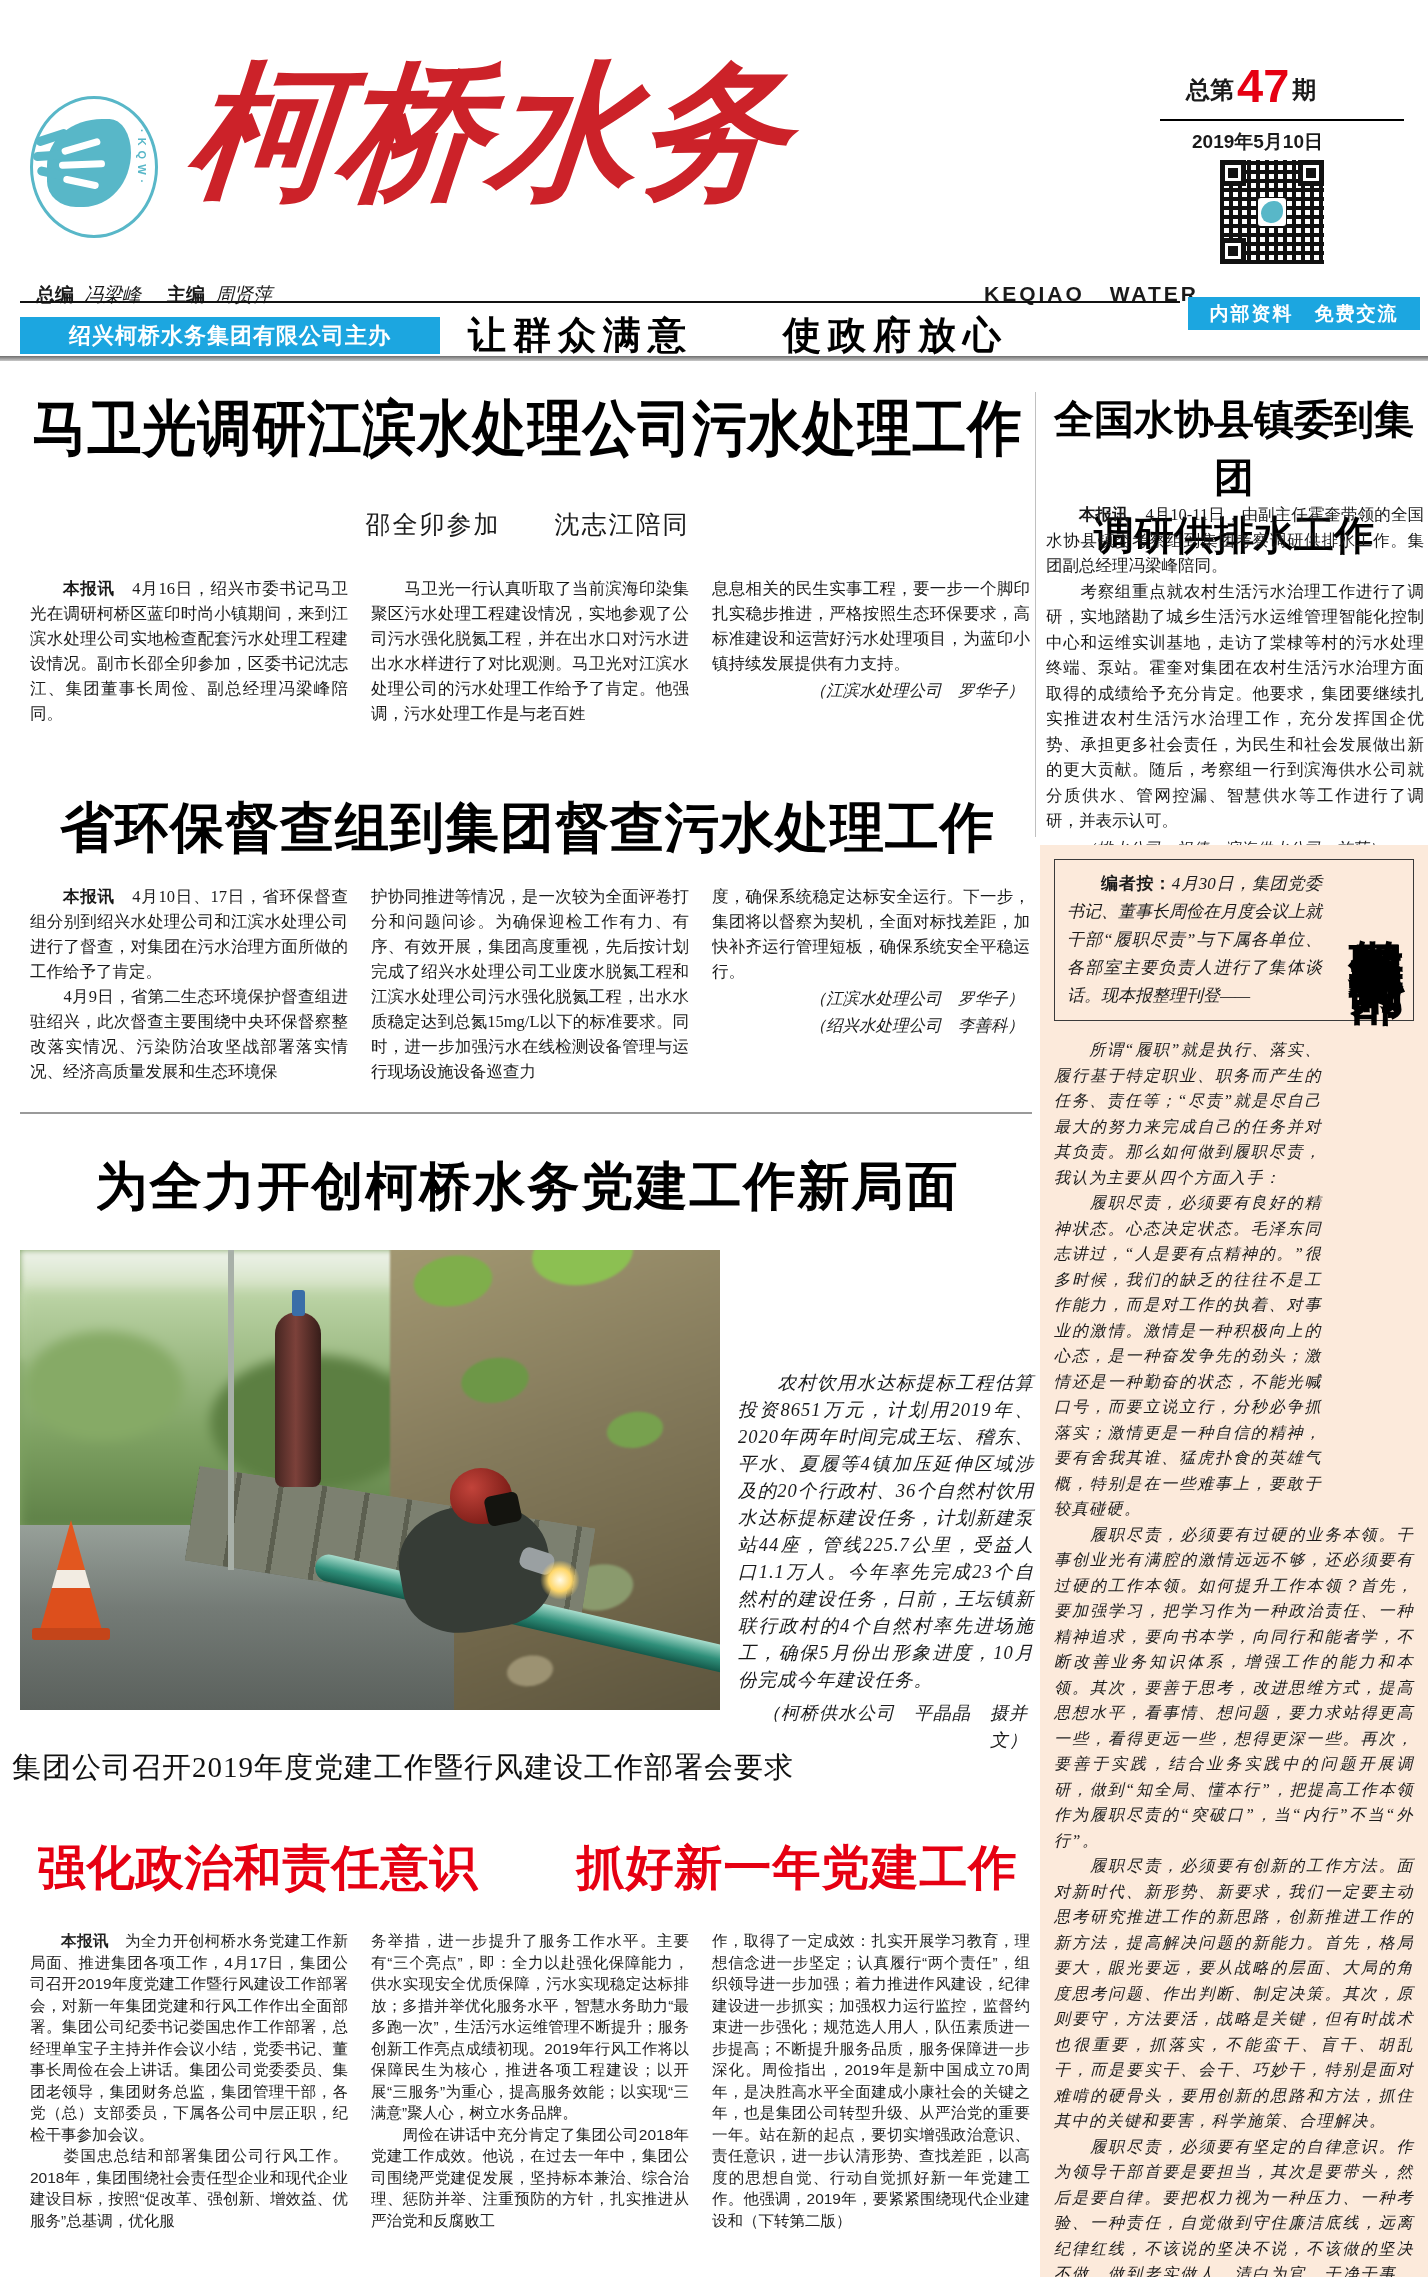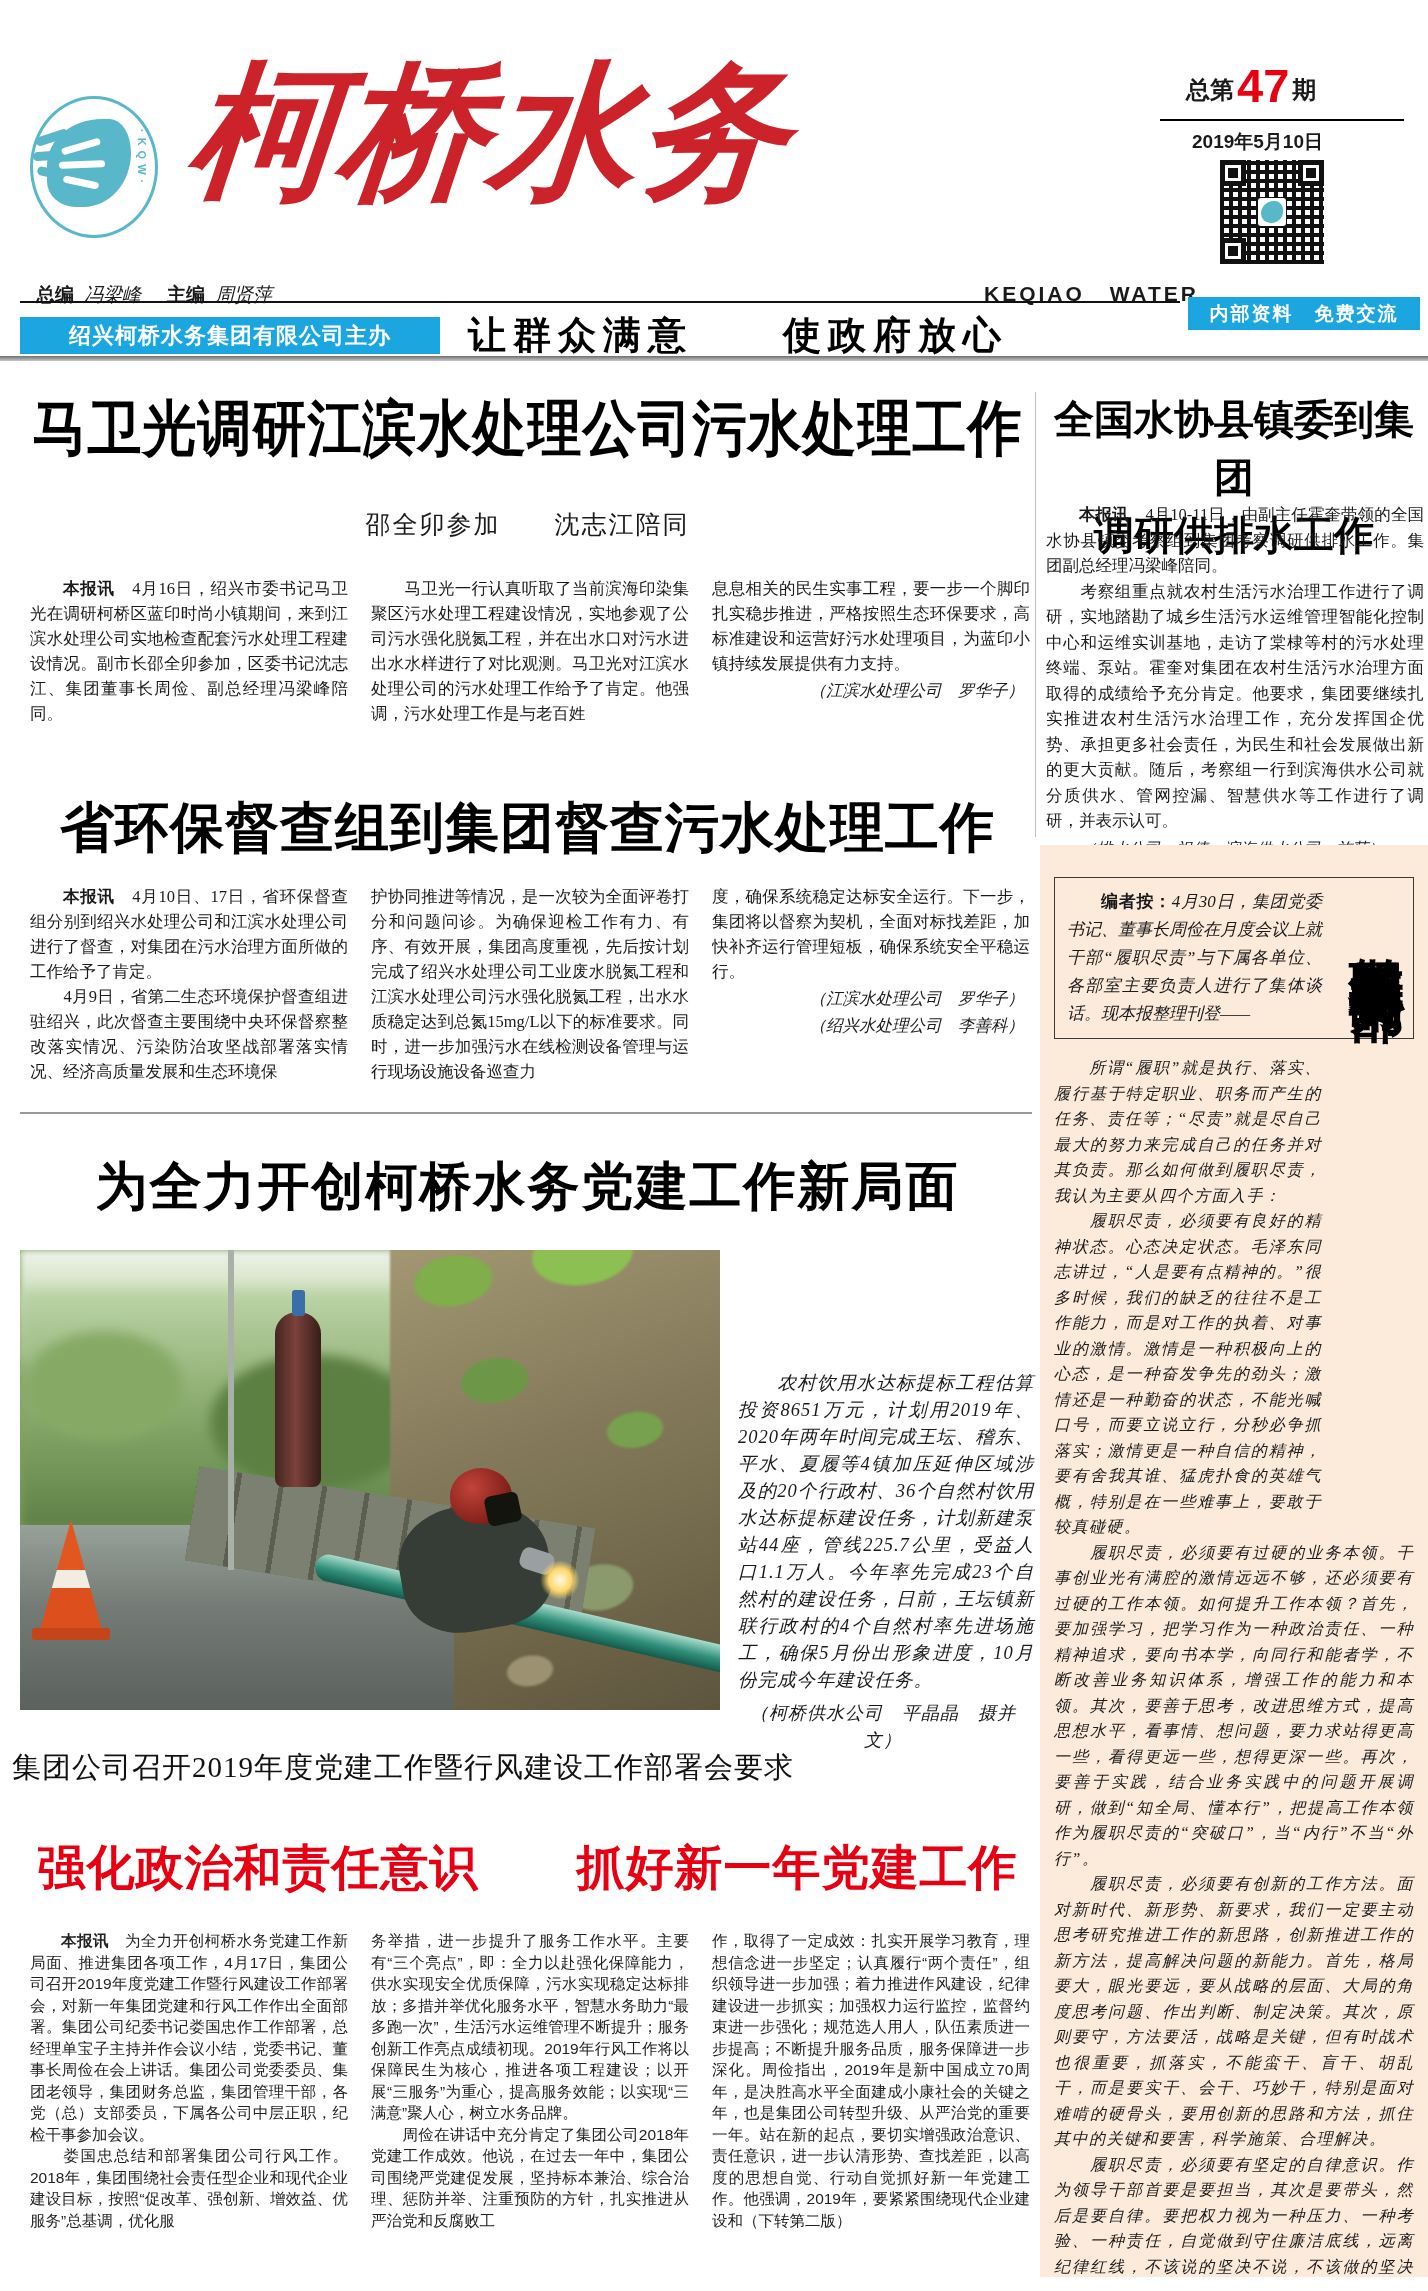--- a/index.html
+++ b/index.html
@@ -104,35 +104,35 @@
   .ph-glove{left:500px;top:300px;width:34px;height:22px;background:#9aa0a2;border-radius:8px;transform:rotate(18deg);}
   .ph-glow{left:520px;top:310px;width:40px;height:40px;border-radius:50%;
       background:radial-gradient(circle,#fffbe8,#ffd76a 40%,transparent 70%);}
   .ph-cone{left:12px;bottom:62px;width:78px;height:128px;}
   .ph-cone .c{position:absolute;left:8px;top:0;width:62px;height:110px;clip-path:polygon(50% 0,100% 100%,0 100%);
       background:linear-gradient(180deg,#e2571f 0 45%,#f2ece2 45% 62%,#dd4f1c 62%);}
   .ph-cone .b{position:absolute;left:0;bottom:8px;width:78px;height:12px;background:#c4451a;border-radius:3px;}
 
   .a3-t{left:738px;top:1332px;width:296px;height:378px;padding-top:38px;box-sizing:border-box;
         font-size:18.5px;line-height:27px;letter-spacing:1px;text-align:justify;font-style:italic;}
-  .a3-t .byline{text-align:center;margin-top:6px !important;font-size:18px;}
+  .a3-t .byline{text-align:right;margin-top:6px !important;font-size:18px;}
 
   
   .kicker{left:12px;top:1748px;font-size:29px;letter-spacing:1px;color:#111;}
   .a4-h{left:25px;top:1836px;width:1005px;font-size:48px;color:#e60012;letter-spacing:1px;}
   .a4-b{left:30px;top:1930px;width:1000px;}
   .a4-b .col{height:361px;font-size:15.5px;line-height:21.5px;font-family:"Liberation Sans",sans-serif;color:#222;}
 
   
   .sb-rule{left:1035px;top:392px;width:1px;height:445px;background:#c0c0c0;}
   .sb-h{left:1044px;top:390px;width:380px;font-size:40px;line-height:1.45;white-space:pre-line;}
   .sb-b{left:1046px;top:502px;width:378px;font-size:16.5px;line-height:25.5px;text-align:justify;}
   .sb-b .byline{text-align:center;font-size:16px;}
   .editorial{left:1040px;top:845px;width:388px;height:1432px;background:#fceadb;
-      padding:32px 14px;box-sizing:border-box;overflow:hidden;}
+      padding:14px 14px;box-sizing:border-box;overflow:hidden;}
   .vtitle{float:right;writing-mode:vertical-rl;text-orientation:upright;width:80px;height:585px;
       margin:38px 0 18px 12px;font-family:"Liberation Sans",sans-serif;font-weight:900;font-size:55px;
       letter-spacing:3px;color:#000;}
   .ed-note{border:1px solid #3a3a3a;padding:10px 12px;margin-bottom:16px;font-size:17px;line-height:28px;
       font-style:italic;text-align:justify;}
   .ed-note p{margin:0;text-indent:2em;}
   .ed-note .lead{font-style:normal;}
   .essay p{margin:0;font-size:16px;line-height:25.5px;letter-spacing:1.5px;text-align:justify;
       font-style:italic;white-space:pre-line;}
 </style>

